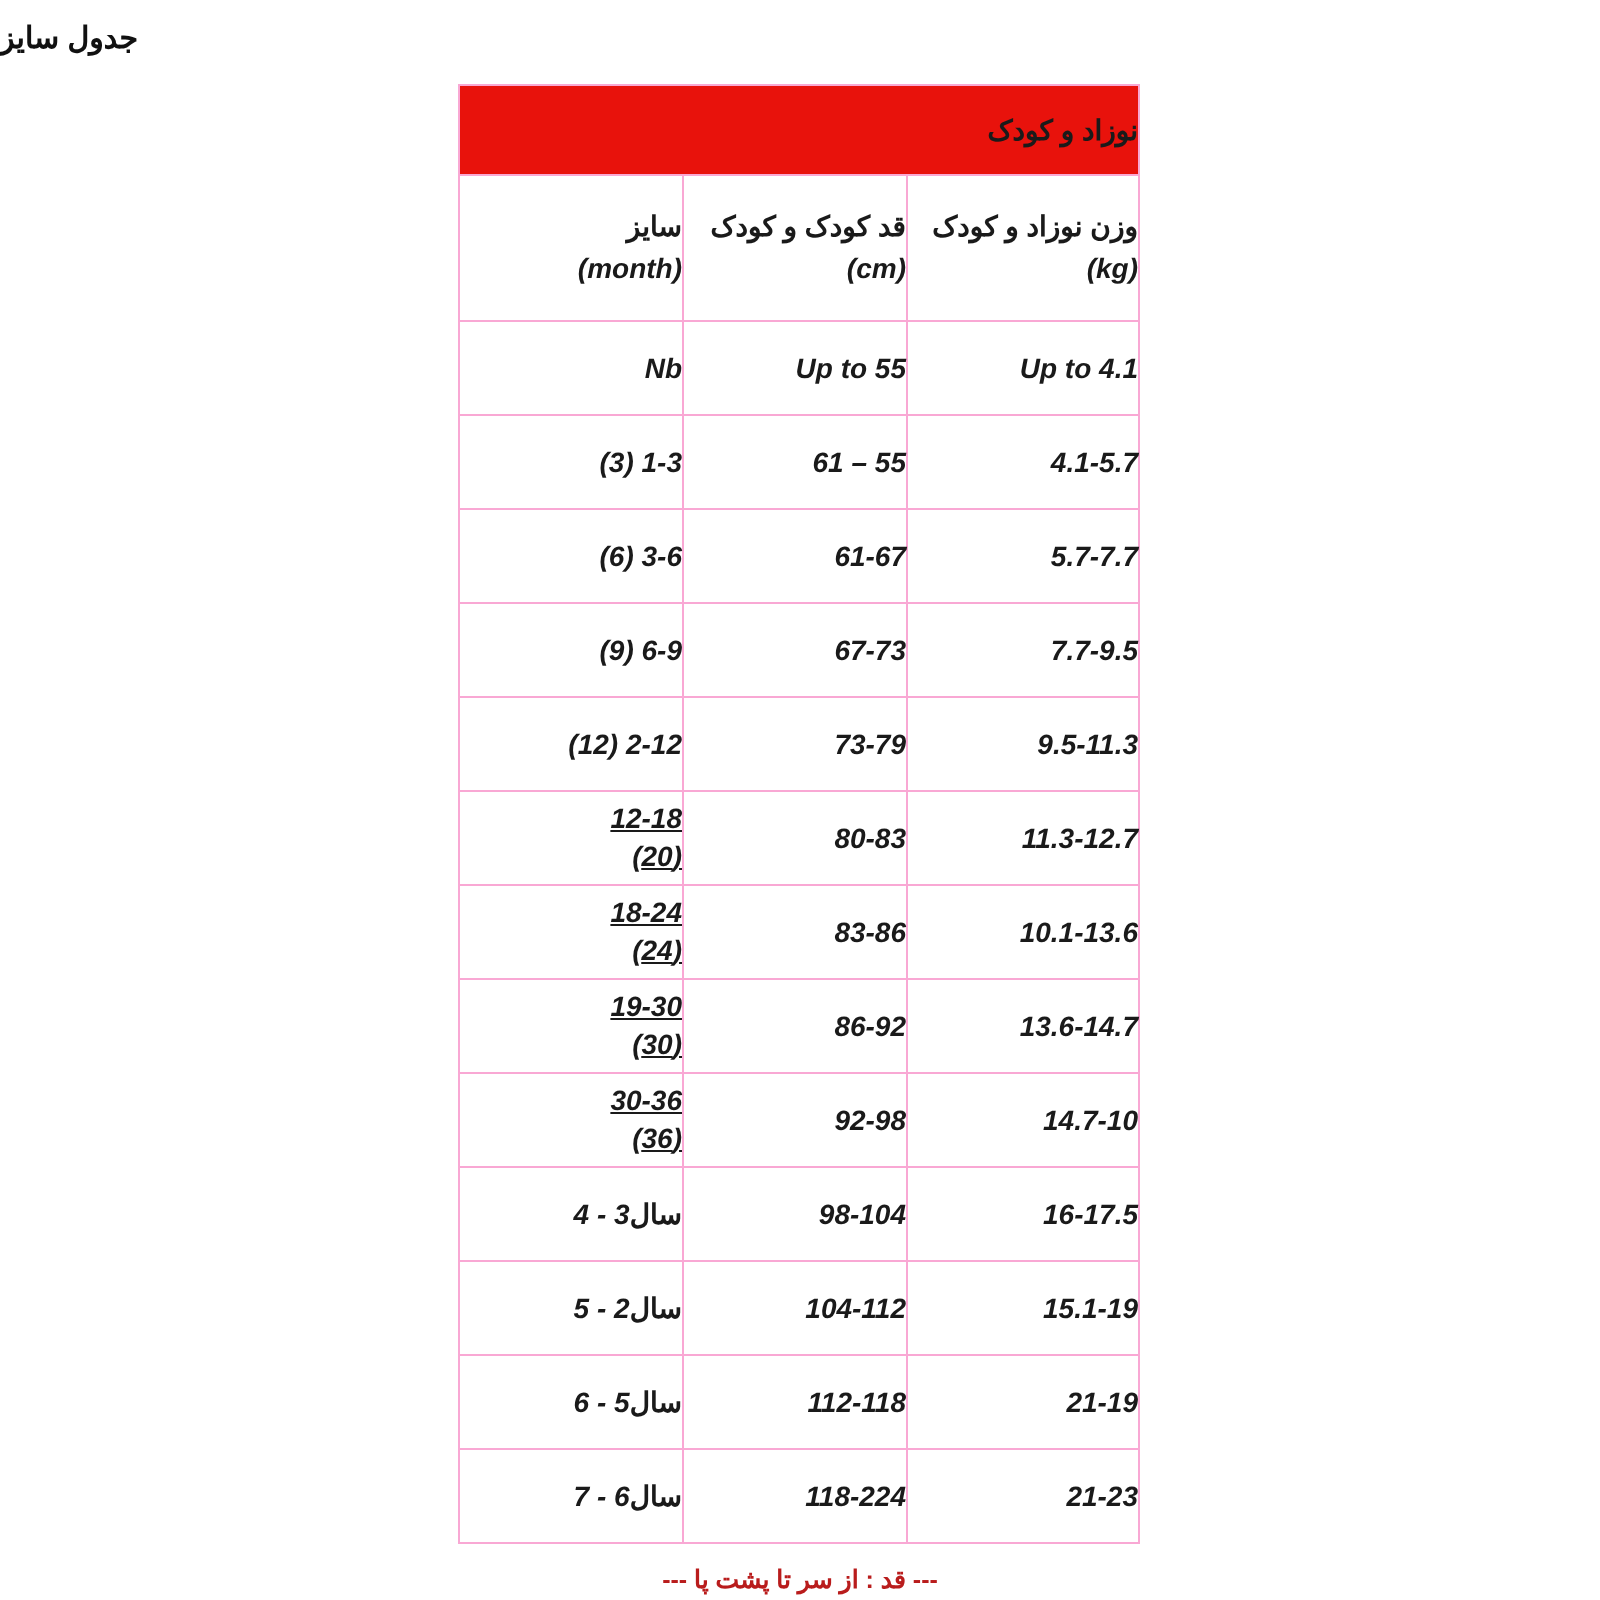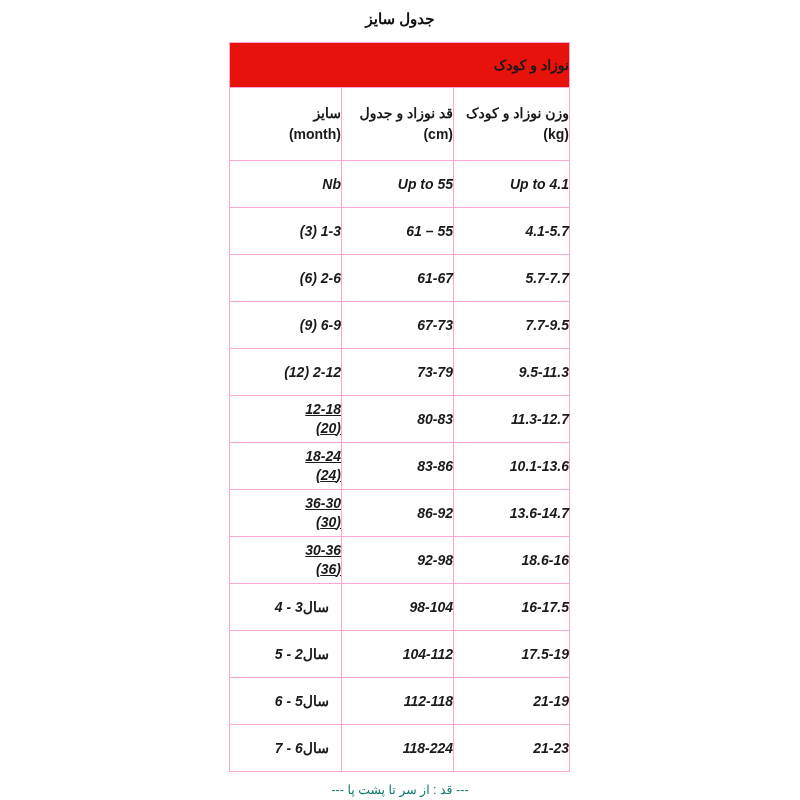--- a/index.html
+++ b/index.html
@@ -14,21 +14,21 @@
     color: #1a1a1a;
     overflow: hidden;
   }
   .page {
     position: relative;
     width: 800px;
     height: 800px;
     box-sizing: border-box;
   }
   .page-title {
-    text-align: center;
+    text-align: left;
     font-size: 15px;
     font-weight: bold;
     color: #111111;
     padding-top: 10px;
     letter-spacing: 0.5px;
   }
   .table-wrap {
     width: 340px;
     margin: 14px auto 0 auto;
     position: relative;
@@ -59,20 +59,21 @@
   .head-row td {
     height: 72px;
     font-size: 13.5px;
     font-weight: bold;
     line-height: 1.5;
     padding: 4px 4px;
   }
   .head-row td .unit {
     display: block;
     font-weight: bold;
+    font-style: italic;
   }
   .data-row td {
     height: 46px;
     font-style: italic;
     font-weight: bold;
     font-size: 15px;
     line-height: 1.35;
     padding: 2px 3px;
   }
   .data-row td.two-line {
@@ -84,27 +85,27 @@
   }
   .col-weight { width: 116px; }
   .col-height { width: 112px; }
   .col-size   { width: 112px; }
   .size-cell-sal {
     font-style: italic;
     font-weight: bold;
   }
   .size-cell-sal .sal {
     font-style: normal;
-    margin-right: 12px;
+    margin-right: 0;
   }
   .footnote {
     text-align: center;
-    color: #0f766e;
+    color: #b91c1c;
     font-size: 12.5px;
-    font-weight: normal;
+    font-weight: bold;
     margin-top: 10px;
     letter-spacing: 0.3px;
   }
 </style>
 </head>
 <body>
 
 <div class="page">
 
   <div class="page-title">جدول سایز</div>
@@ -119,21 +120,21 @@
       <thead>
         <tr class="banner-row">
           <th colspan="3">نوزاد و کودک</th>
         </tr>
         <tr class="head-row">
           <td>
             <span>وزن نوزاد و کودک</span>
             <span class="unit">(kg)</span>
           </td>
           <td>
-            <span>قد نوزاد و جدول</span>
+            <span>قد کودک و کودک</span>
             <span class="unit">(cm)</span>
           </td>
           <td>
             <span>سایز</span>
             <span class="unit">(month)</span>
           </td>
         </tr>
       </thead>
       <tbody>
           <tr class="data-row">
@@ -142,21 +143,21 @@
             <td>Nb</td>
           </tr>
           <tr class="data-row">
             <td>4.1-5.7</td>
             <td>55 – 61</td>
             <td>1-3 (3)</td>
           </tr>
           <tr class="data-row">
             <td>5.7-7.7</td>
             <td>61-67</td>
-            <td>2-6 (6)</td>
+            <td>3-6 (6)</td>
           </tr>
           <tr class="data-row">
             <td>7.7-9.5</td>
             <td>67-73</td>
             <td>6-9 (9)</td>
           </tr>
           <tr class="data-row">
             <td>9.5-11.3</td>
             <td>73-79</td>
             <td>2-12 (12)</td>
@@ -167,34 +168,34 @@
             <td class="two-line"><span>12-18</span><span class="sub">(20)</span></td>
           </tr>
           <tr class="data-row">
             <td>10.1-13.6</td>
             <td>83-86</td>
             <td class="two-line"><span>18-24</span><span class="sub">(24)</span></td>
           </tr>
           <tr class="data-row">
             <td>13.6-14.7</td>
             <td>86-92</td>
-            <td class="two-line"><span>36-30</span><span class="sub">(30)</span></td>
-          </tr>
-          <tr class="data-row">
-            <td>18.6-16</td>
+            <td class="two-line"><span>19-30</span><span class="sub">(30)</span></td>
+          </tr>
+          <tr class="data-row">
+            <td>14.7-10</td>
             <td>92-98</td>
             <td class="two-line"><span>30-36</span><span class="sub">(36)</span></td>
           </tr>
           <tr class="data-row">
             <td>16-17.5</td>
             <td>98-104</td>
             <td class="size-cell-sal"><span class="sal">سال</span><span>3 - 4</span></td>
           </tr>
           <tr class="data-row">
-            <td>17.5-19</td>
+            <td>15.1-19</td>
             <td>104-112</td>
             <td class="size-cell-sal"><span class="sal">سال</span><span>2 - 5</span></td>
           </tr>
           <tr class="data-row">
             <td>21-19</td>
             <td>112-118</td>
             <td class="size-cell-sal"><span class="sal">سال</span><span>5 - 6</span></td>
           </tr>
           <tr class="data-row">
             <td>21-23</td>

